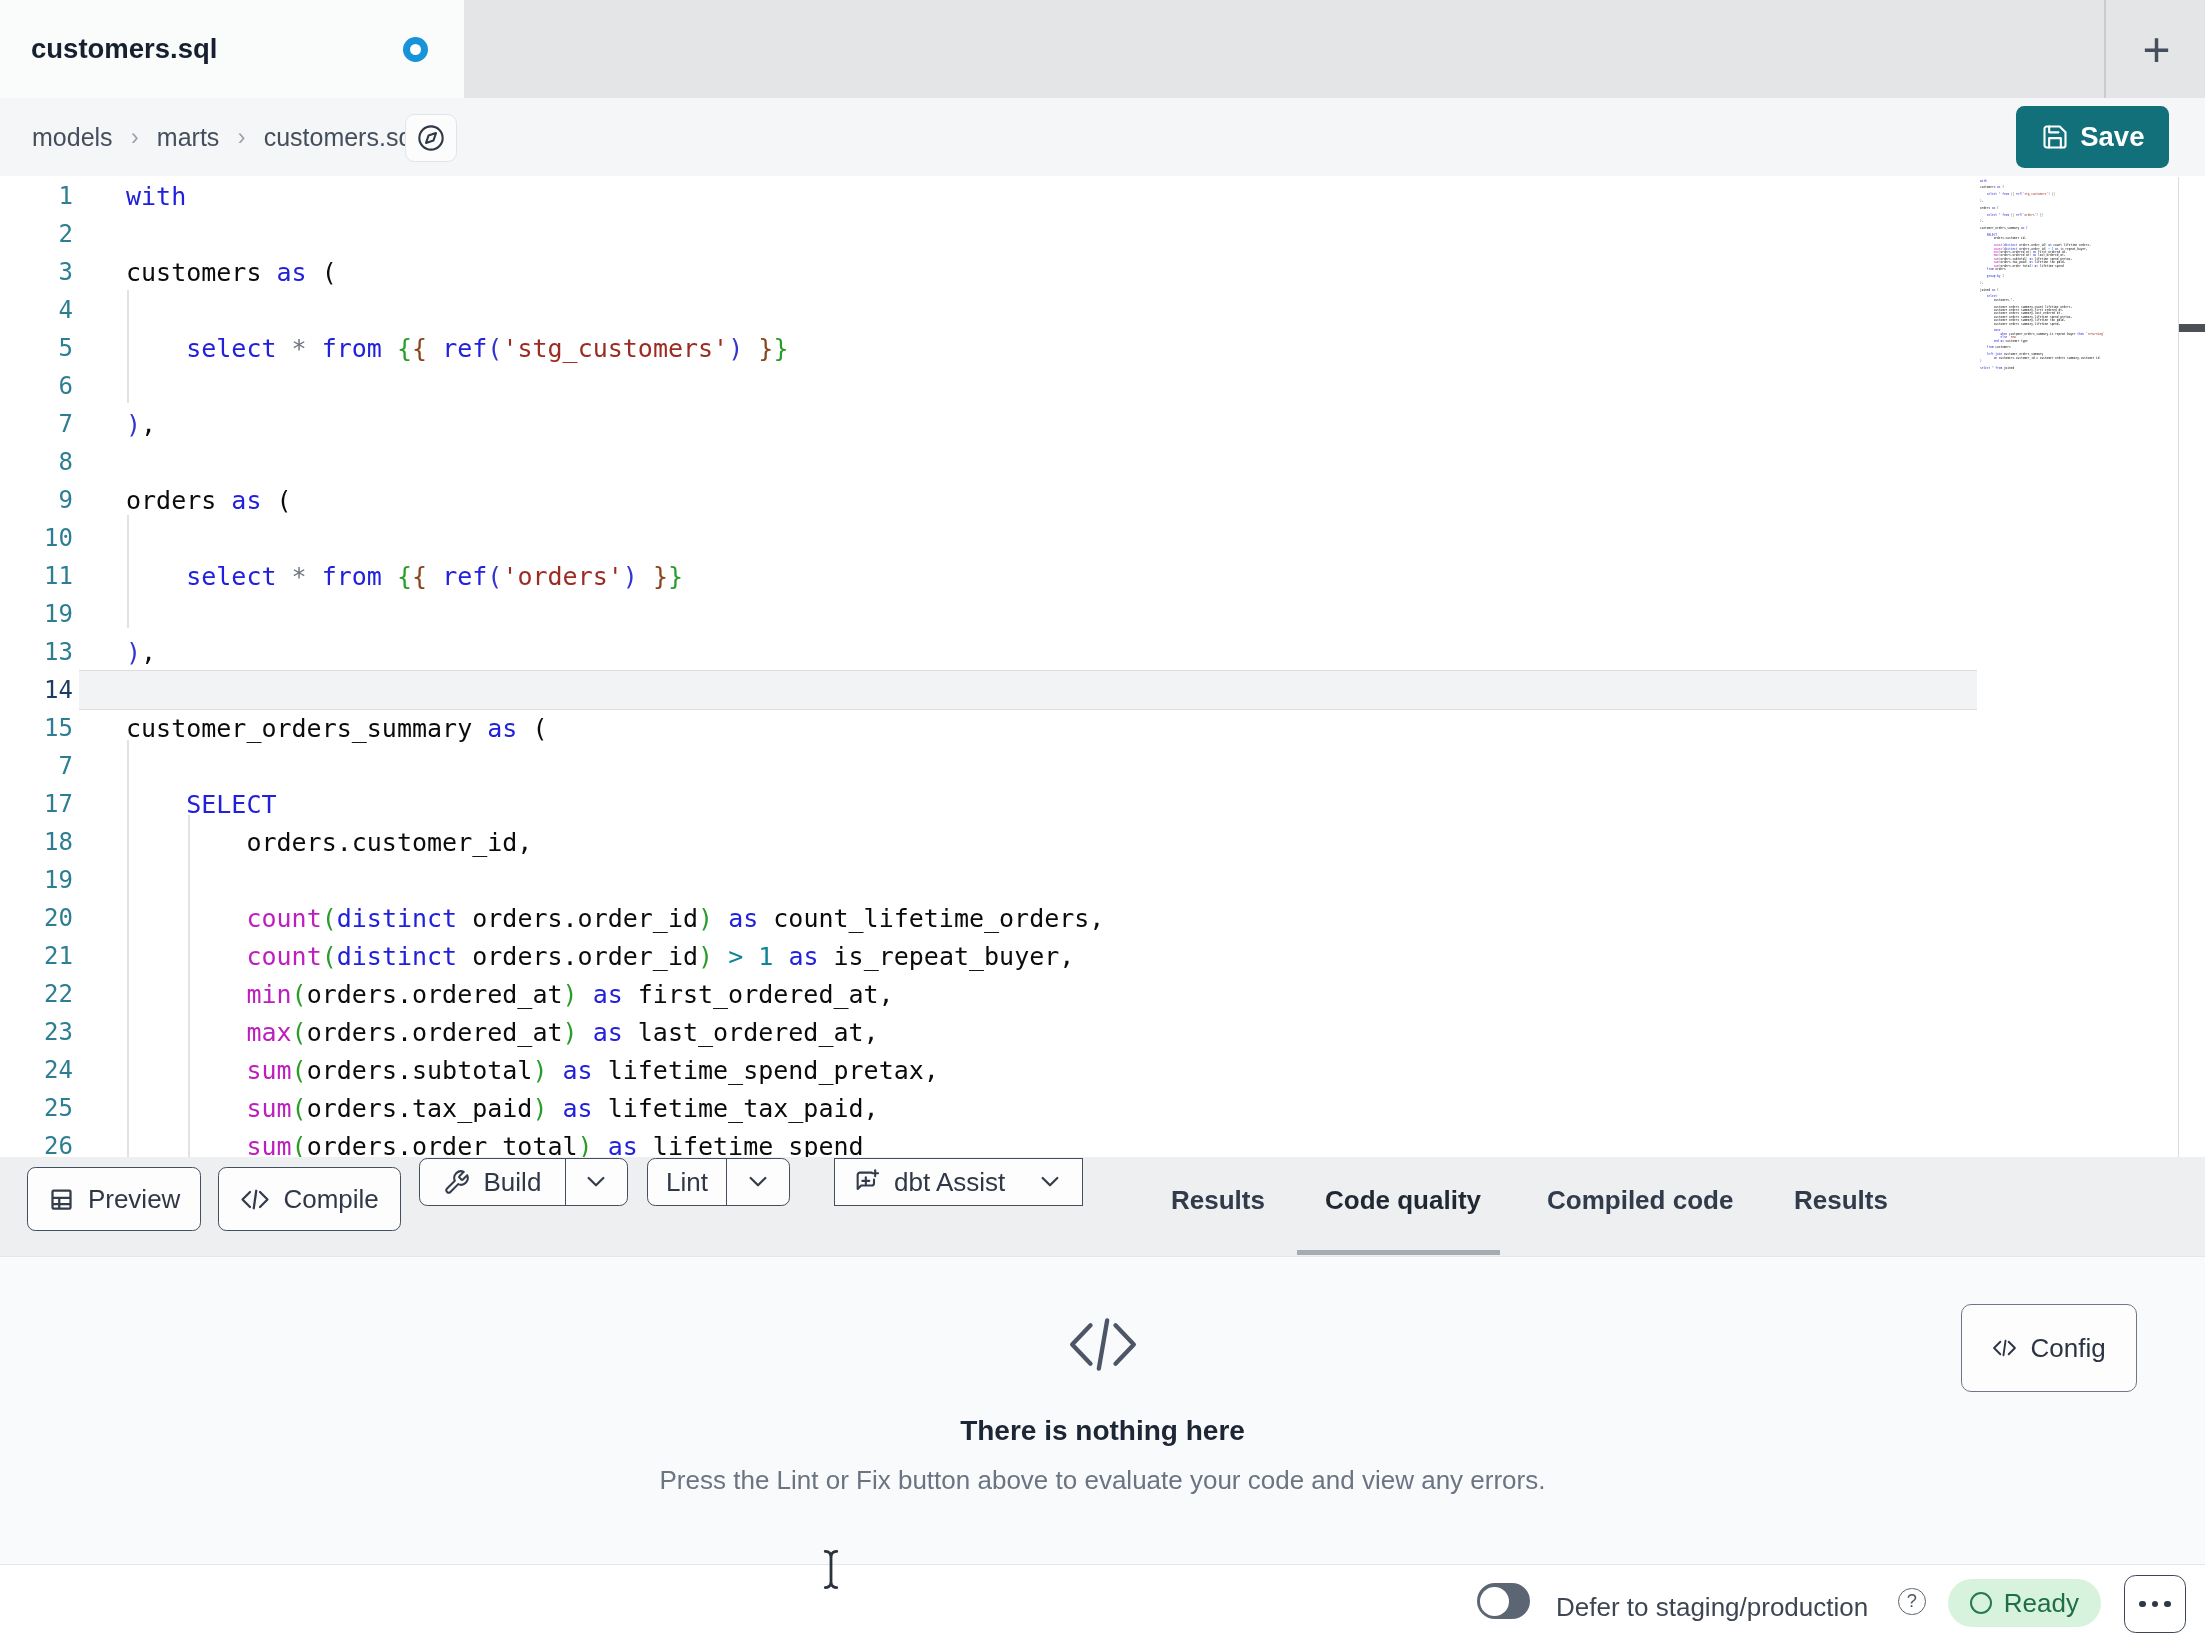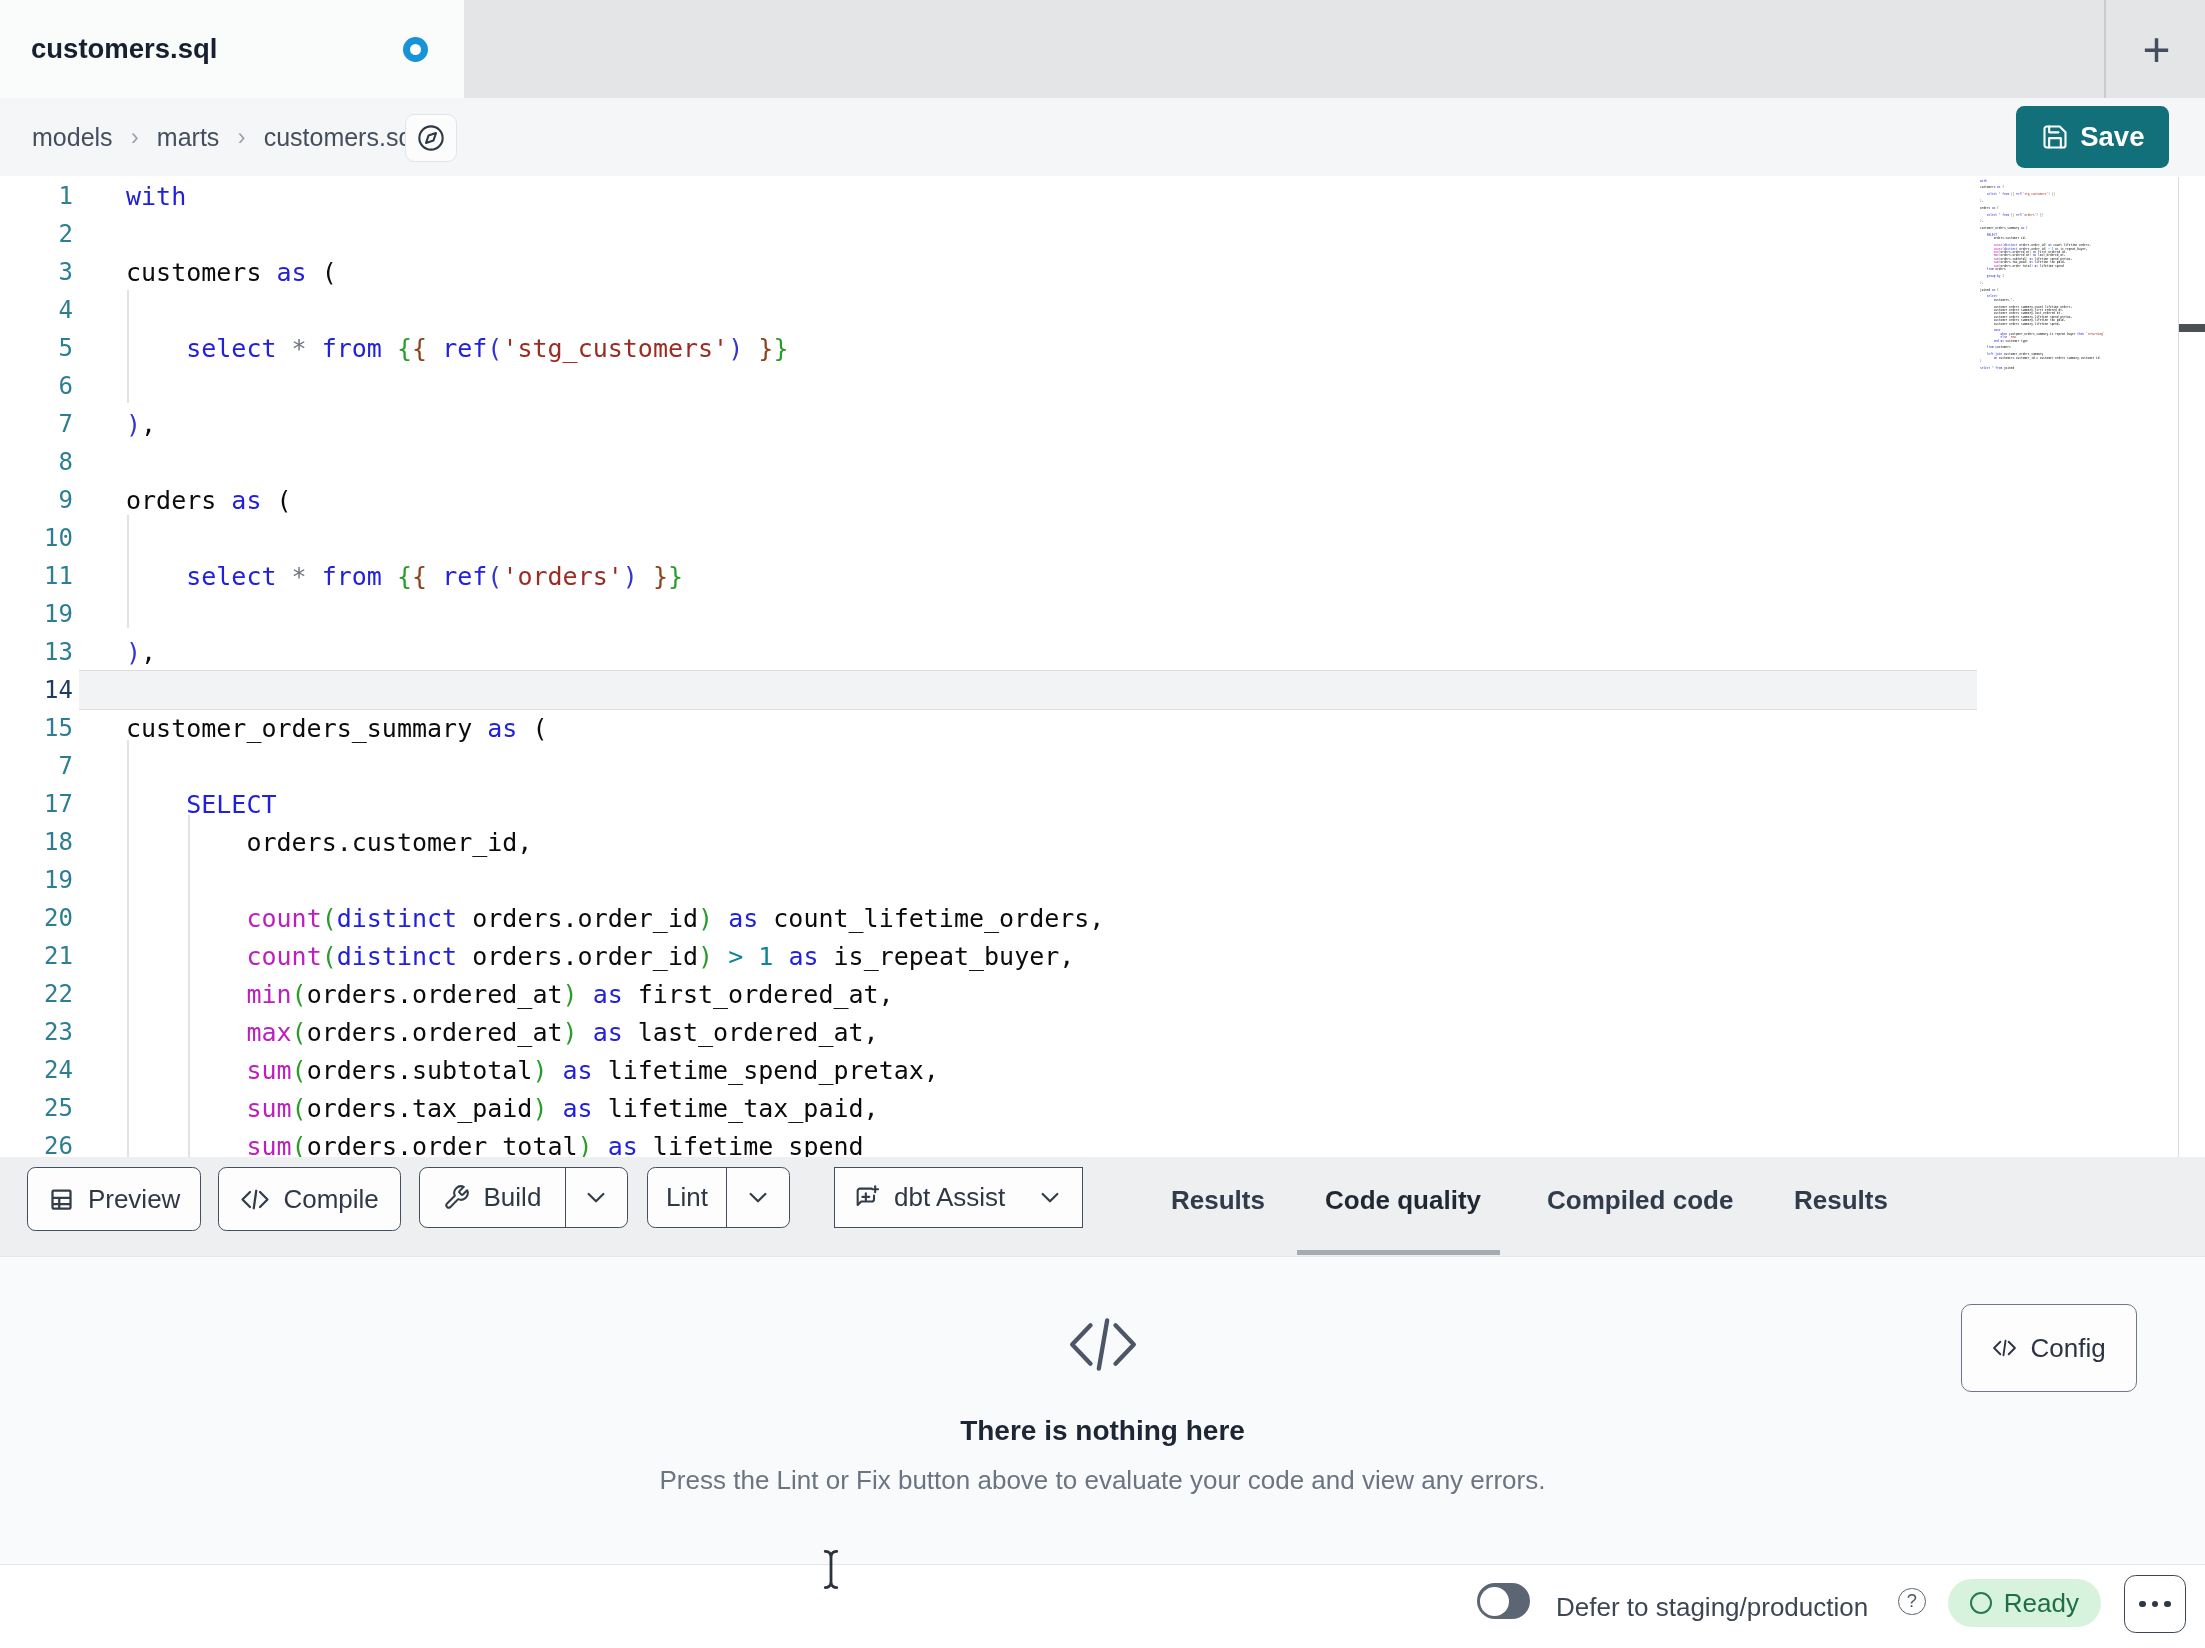--- a/index.html
+++ b/index.html
@@ -46,21 +46,21 @@
   .minimap pre{margin:0;transform:scale(0.3333);transform-origin:0 0;font-family:"DejaVu Sans Mono",monospace;
                font-size:8.5px;line-height:10.2px;white-space:pre;width:384px;}
   .scroll-sep{position:absolute;left:2178px;top:0;width:0.8px;height:980px;background:#d9dbde;}
   .scroll-thumb{position:absolute;left:2179px;top:147px;width:27px;height:8.3px;background:#4b5057;cursor:pointer;}
 
   
   .toolbar{left:0;top:1157px;width:2205px;height:100px;background:#edeff1;border-bottom:0.8px solid #e4e6e9;box-sizing:border-box;}
   .tb-btn{position:absolute;top:10px;height:64px;border:1.7px solid #434e5e;border-radius:8.3px;background:#fdfdfe;
           display:flex;align-items:center;justify-content:center;gap:13.3px;font-size:26px;font-weight:500;
           color:#2f3847;box-sizing:border-box;cursor:pointer;}
-  .tb-split{position:absolute;top:10px;height:61px;border:1.7px solid #434e5e;border-radius:8.3px;background:#fdfdfe;
+  .tb-split{position:absolute;top:1px;height:48px;border:1.7px solid #434e5e;border-radius:8.3px;background:#fdfdfe;
             display:flex;box-sizing:border-box;}
   .tb-main{display:flex;align-items:center;justify-content:center;gap:13.3px;font-size:26px;font-weight:500;
            color:#2f3847;cursor:pointer;}
   .tb-caret{display:flex;align-items:center;justify-content:center;border-left:1.7px solid #434e5e;cursor:pointer;}
   .tb-caret.noline{border-left:none;}
   .panel-tab{position:absolute;top:20px;height:47px;display:flex;align-items:center;font-size:26px;color:#313b4a;cursor:pointer;font-weight:bold;}
   .panel-tab.active{font-weight:700;color:#1f2833;}
   .tab-underline{position:absolute;left:1297px;top:93px;width:203px;height:5px;background:#a5abb2;}
 
   

